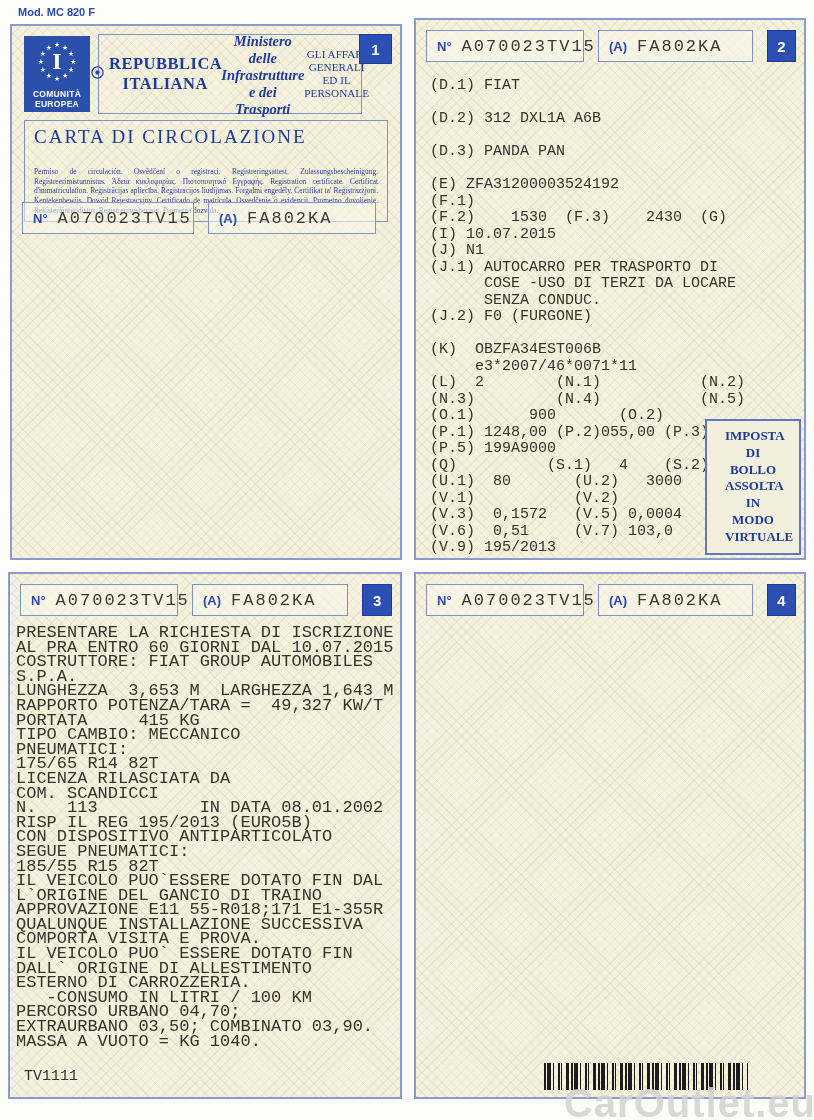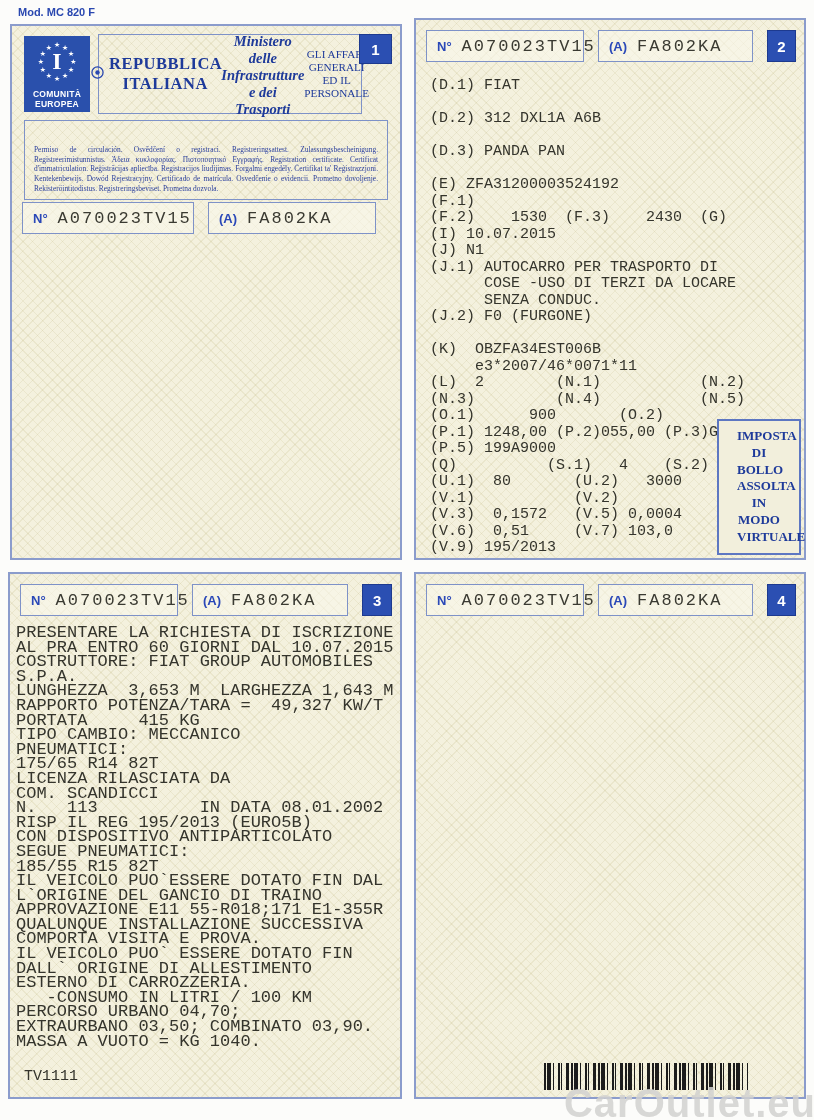--- a/index.html
+++ b/index.html
@@ -50,21 +50,21 @@
   #panel1 .hdr-row{top:176px;}
   #panel1 .vbox.nbox{width:172px;}
   #panel1 .vbox.abox{width:168px;}
 
   .mono-body{position:absolute;white-space:pre;color:#34342c;
              font-family:"Liberation Mono","DejaVu Sans Mono",monospace;}
   #panel1 .mono-body{left:24px;top:238px;font-size:15px;line-height:17px;}
   #panel2 .mono-body{left:14px;top:58px;font-size:15px;line-height:16.5px;}
   #panel3 .mono-body{left:6px;top:52px;font-size:17px;line-height:14.6px;}
 
-  .stamp-box{position:absolute;right:3px;bottom:3px;width:84px;border:2px solid #5d77c2;
+  .stamp-box{position:absolute;right:3px;bottom:3px;width:96px;border:2px solid #5d77c2;
              background:#f2efdc;padding:7px 18px;box-sizing:border-box;text-align:center;
              color:#1e3a9a;font:bold 13px "Liberation Serif",serif;line-height:1.3;white-space:pre-line;margin-left:26px;}
   .footer-code{position:absolute;left:14px;bottom:12px;color:#34342c;
                font:15px "Liberation Mono","DejaVu Sans Mono",monospace;}
   .barcode{position:absolute;left:128px;bottom:7px;width:204px;height:27px;
            background:repeating-linear-gradient(90deg,
              #1c1c1c 0 2px,transparent 2px 3px,
              #1c1c1c 3px 7px,transparent 7px 9px,
              #1c1c1c 9px 10px,transparent 10px 14px,
              #1c1c1c 14px 16px,transparent 16px 17px,
@@ -114,20 +114,21 @@
       <span>REPUBBLICA ITALIANA</span>
     </div>
     <div class="min-sub">Ministero delle Infrastrutture e dei Trasporti</div>
     <div class="min-dept">GLI AFFARI GENERALI ED IL PERSONALE</div>
   </div>
 
   <div class="tab1">1</div>
 
   <div class="carta-box">
     <div class="carta-top">
+      <span class="carta-title">CARTA DI CIRCOLAZIONE</span>
     </div>
     <div class="carta-ml">Permiso de circulación. Osvědčení o registraci. Registreringsattest. Zulassungsbescheinigung. Registreerimistunnistus. Άδεια κυκλοφορίας. Πιστοποιητικό Εγγραφής. Registration certificate. Certificat d'immatriculation. Reģistrācijas apliecība. Registracijos liudijimas. Forgalmi engedély. Ċertifikat ta' Reġistrazzjoni. Kentekenbewijs. Dowód Rejestracyjny. Certificado de matrícula. Osvedčenie o evidencii. Prometno dovoljenje. Rekisteröintitodistus. Registreringsbeviset. Prometna dozvola.</div>
   </div>
 
   <div class="hdr-row">
     <div class="vbox nbox">
       <span class="lbl">N°</span>
       <span class="val">A070023TV15</span>
     </div>
     <div class="vbox abox">

